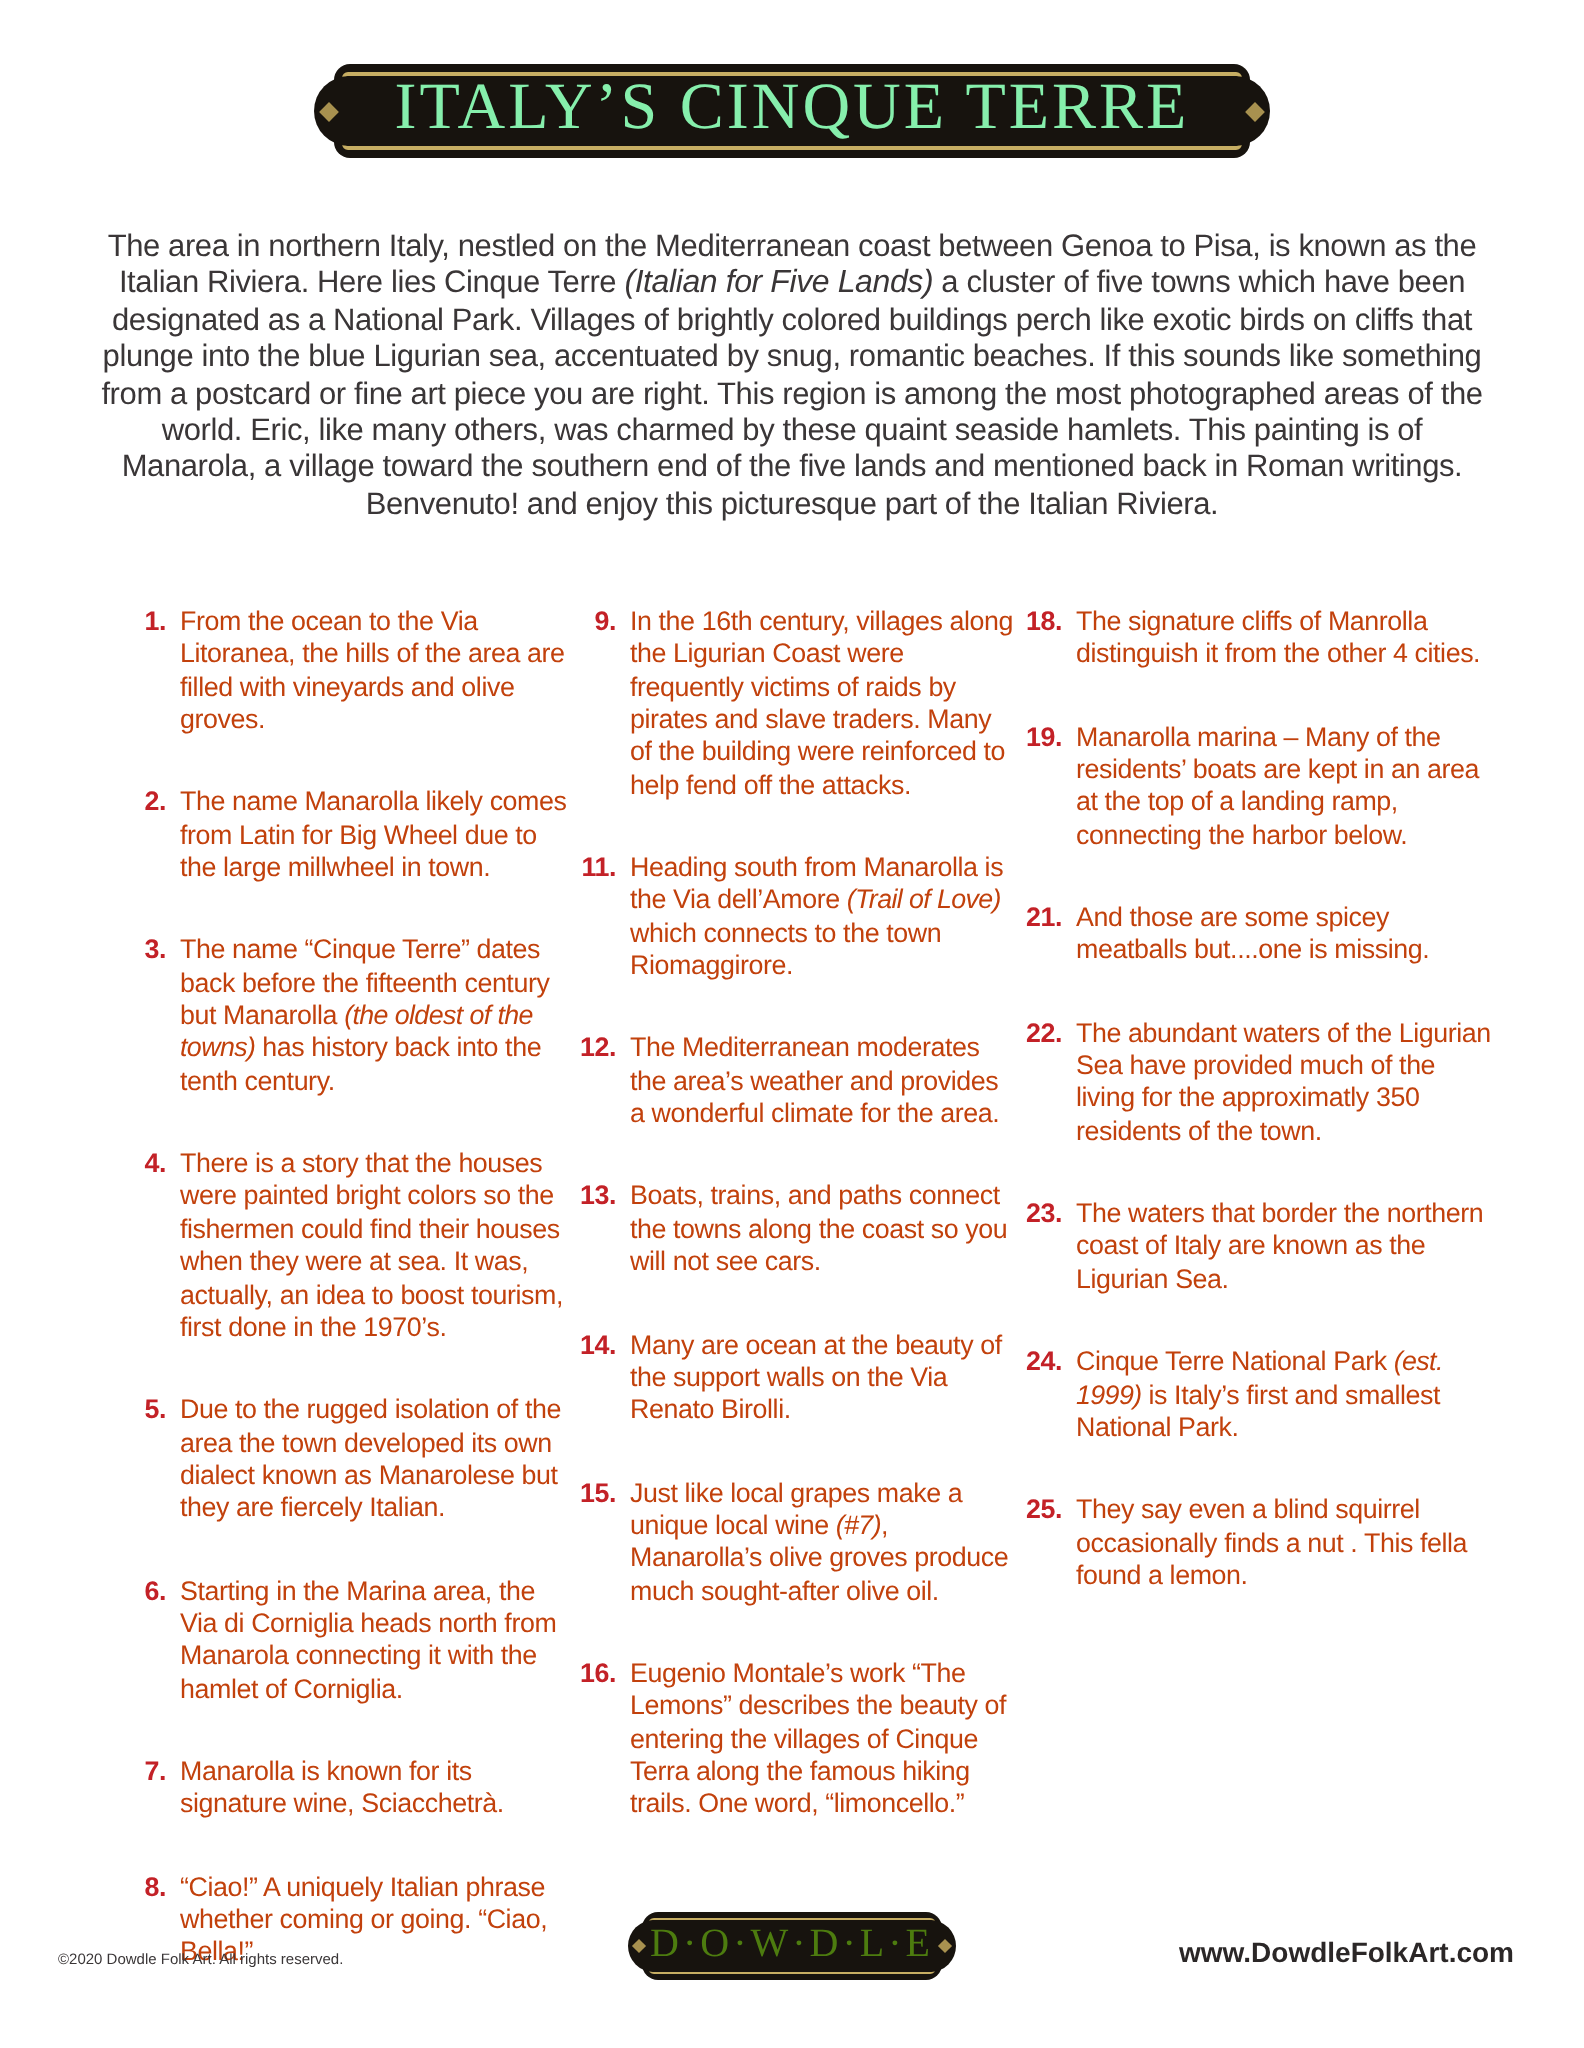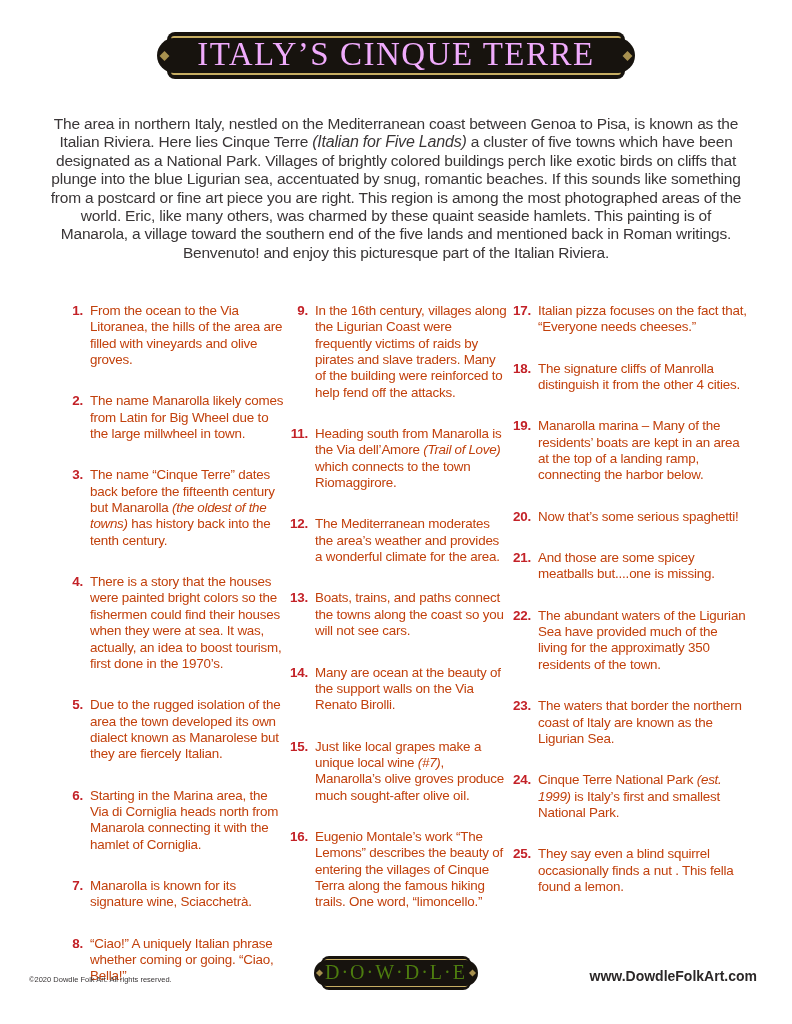--- a/index.html
+++ b/index.html
@@ -18,21 +18,21 @@
 
   .banner { position:absolute; top:32px; left:50%; transform:translateX(-50%);
             width:458px; height:47px; display:flex; align-items:center; justify-content:center; }
   .banner .inner-border { inset:4px; }
   .banner .cap-left  { left:-10px; top:6px; bottom:6px; width:20px; border-radius:20px 0 0 20px; }
   .banner .cap-right { right:-10px; top:6px; bottom:6px; width:20px; border-radius:0 20px 20px 0; }
   .banner .cap-left  .diamond { left:4px;  width:7px; height:7px; }
   .banner .cap-right .diamond { right:4px; width:7px; height:7px; }
   .banner-title {
     position:relative; font-family:"Liberation Serif","DejaVu Serif",serif;
-    font-size:33px; letter-spacing:1.5px; color:#f0abfc; white-space:nowrap;
+    font-size:33px; letter-spacing:1.5px; color:#86efac; white-space:nowrap;
     font-weight:normal; padding-bottom:2px;
   }
 
   
   .intro {
     position:absolute; top:99px; left:46px; width:700px;
     text-align:center; font-size:15.5px; line-height:1.185;
     letter-spacing:-0.2px; color:#3a3637;
   }
   .intro em { font-size:16px; }
@@ -141,34 +141,26 @@
           <span class="fact-num">15.</span>
           <span class="fact-text"><span>Just like local grapes make a unique local wine </span><em>(#7)</em><span>, Manarolla’s olive groves produce much sought-after olive oil.</span></span>
         </div>
         <div class="fact">
           <span class="fact-num">16.</span>
           <span class="fact-text"><span>Eugenio Montale’s work “The Lemons” describes the beauty of entering the villages of Cinque Terra along the famous hiking trails.  One word, “limoncello.”</span></span>
         </div>
       </div>
     <div class="col col-3">
         <div class="fact">
-          <span class="fact-num">17.</span>
-          <span class="fact-text"><span>Italian pizza focuses on the fact that, “Everyone needs cheeses.”</span></span>
-        </div>
-        <div class="fact">
           <span class="fact-num">18.</span>
           <span class="fact-text"><span>The signature cliffs of Manrolla distinguish it from the other 4 cities.</span></span>
         </div>
         <div class="fact">
           <span class="fact-num">19.</span>
           <span class="fact-text"><span>Manarolla marina – Many of the residents’ boats are kept in an area at the top of a landing ramp, connecting the harbor below.</span></span>
-        </div>
-        <div class="fact">
-          <span class="fact-num">20.</span>
-          <span class="fact-text"><span>Now that’s some serious spaghetti!</span></span>
         </div>
         <div class="fact">
           <span class="fact-num">21.</span>
           <span class="fact-text"><span>And those are some spicey meatballs but....one is missing.</span></span>
         </div>
         <div class="fact">
           <span class="fact-num">22.</span>
           <span class="fact-text"><span>The abundant waters of the Ligurian Sea have provided much of the living for the approximatly 350 residents of the town.</span></span>
         </div>
         <div class="fact">

